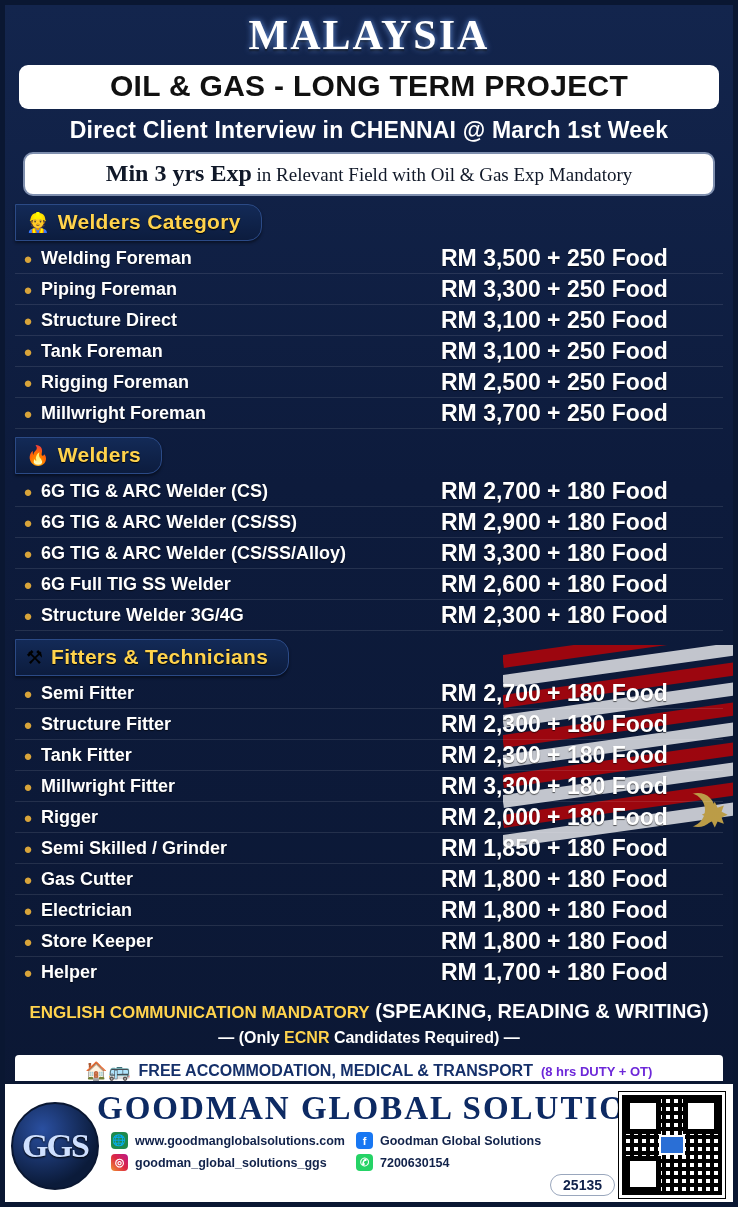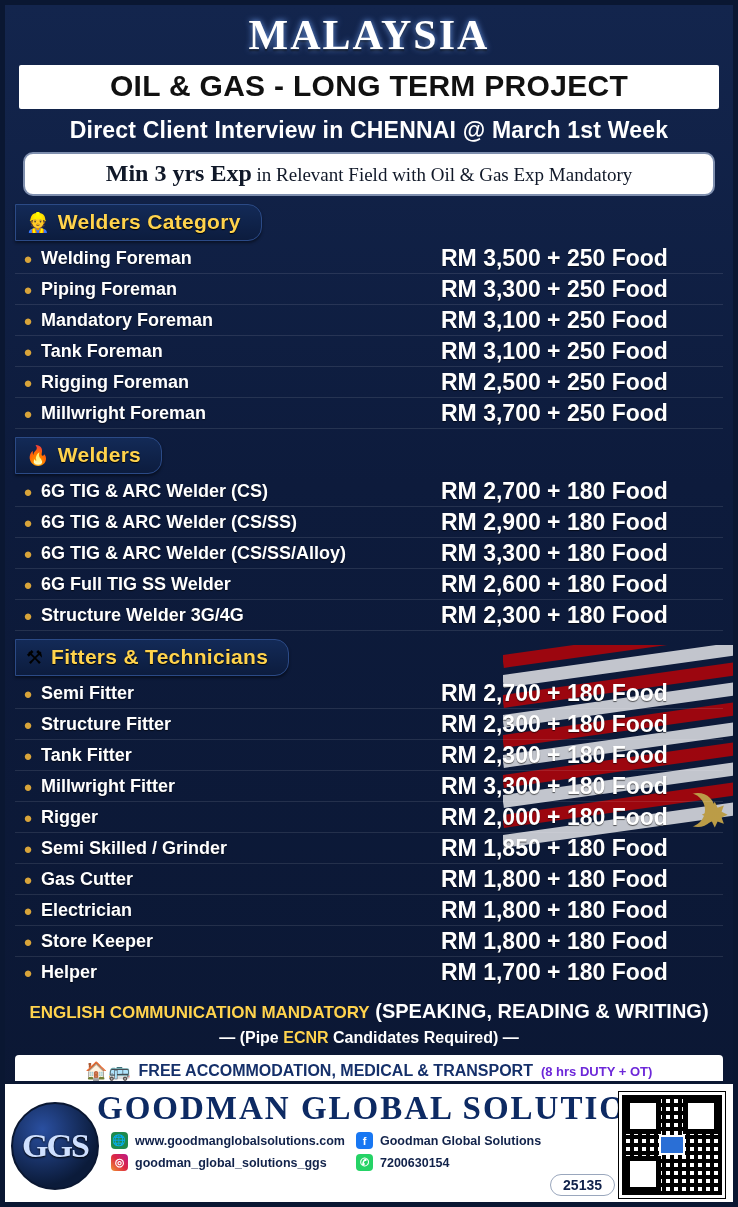--- a/index.html
+++ b/index.html
@@ -41,21 +41,21 @@
     font-weight:bold;
     font-size:42px;
     letter-spacing:2px;
     color:#ffffff;
     text-shadow:0 0 6px rgba(120,170,255,.9), 0 2px 2px #000;
     line-height:1.05;
     padding:2px 0 6px 0;
   }
   .bar-white{
     background:#ffffff;
-    border-radius:2px;
+    border-radius:9px;
     text-align:center;
     font-weight:bold;
     font-size:30px;
     color:#111;
     padding:4px 0 6px 0;
     margin:2px 6px 0 6px;
     letter-spacing:.3px;
   }
   .bar-blue{
     text-align:center;
@@ -252,21 +252,21 @@
       <span class="job">Welding Foreman</span>
       <span class="pay">RM 3,500 + 250 Food</span>
     </div>
     <div class="row">
       <span class="bullet">●</span>
       <span class="job">Piping Foreman</span>
       <span class="pay">RM 3,300 + 250 Food</span>
     </div>
     <div class="row">
       <span class="bullet">●</span>
-      <span class="job">Mandatory Foreman</span>
+      <span class="job">Structure Direct</span>
       <span class="pay">RM 3,100 + 250 Food</span>
     </div>
     <div class="row">
       <span class="bullet">●</span>
       <span class="job">Tank Foreman</span>
       <span class="pay">RM 3,100 + 250 Food</span>
     </div>
     <div class="row">
       <span class="bullet">●</span>
       <span class="job">Rigging Foreman</span>
@@ -368,21 +368,21 @@
     <div class="row" style="border-bottom:none">
       <span class="bullet">●</span>
       <span class="job">Helper</span>
       <span class="pay">RM 1,700 + 180 Food</span>
     </div>
   </div>
 
   <div class="note-eng">
     <span class="y">ENGLISH COMMUNICATION MANDATORY</span><span class="small"> (SPEAKING, READING &amp; WRITING)</span>
     <div class="line2">
-      <span>— (Pipe </span><span class="ecnr">ECNR</span><span> Candidates Required) —</span>
+      <span>— (Only </span><span class="ecnr">ECNR</span><span> Candidates Required) —</span>
     </div>
   </div>
 
   <div class="accom">
     <span class="em">🏠🚌</span>
     <span>FREE ACCOMMODATION, MEDICAL &amp; TRANSPORT</span>
     <span class="tail">(8 hrs DUTY + OT)</span>
   </div>
 
   <div class="contact">

